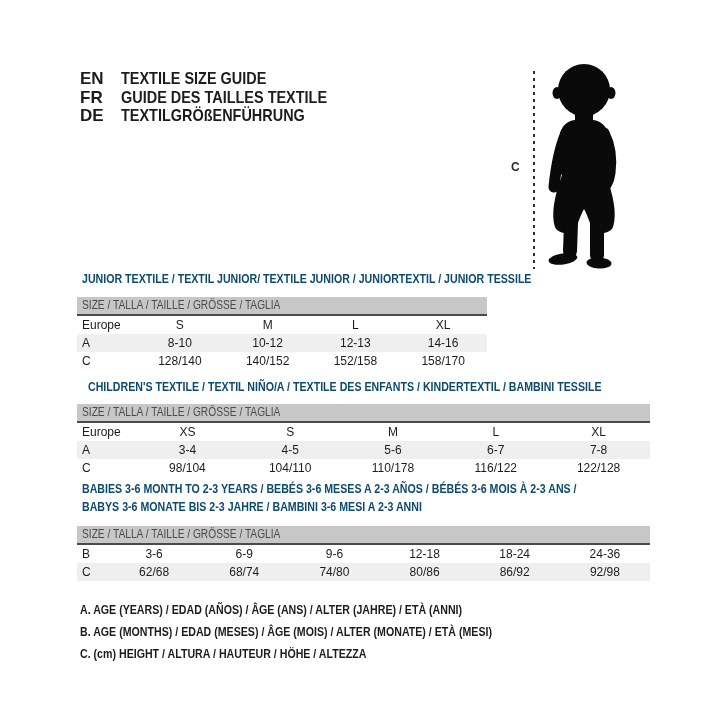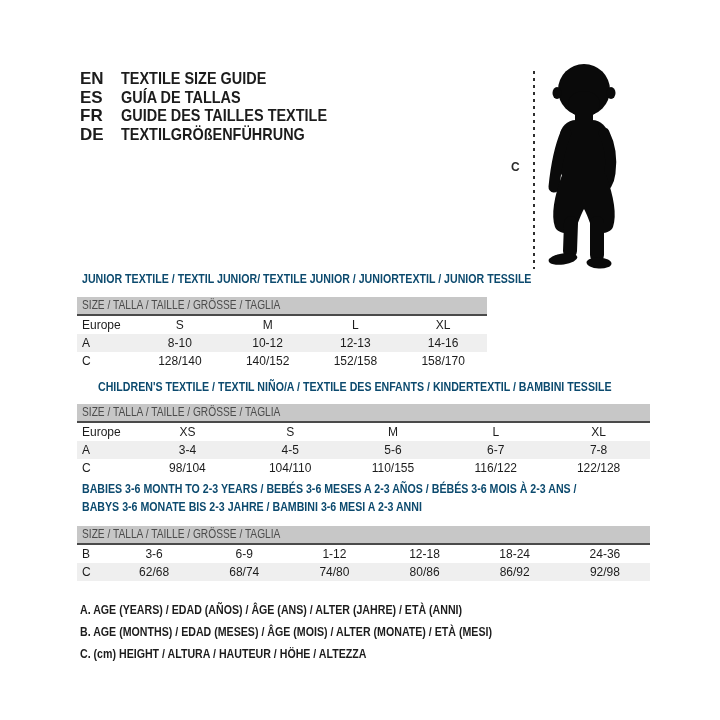--- a/index.html
+++ b/index.html
@@ -41,40 +41,36 @@
   table{border-collapse:collapse;width:100%;table-layout:fixed;font-size:12px;color:#1c1c1c;}
   td{height:18px;padding:0;text-align:center;white-space:nowrap;overflow:hidden;}
   td.rowlabel{text-align:left;padding-left:5px;}
   tbody tr:nth-child(even){background:var(--alt-row,#efefef);}
   .t1{left:77px;top:297px;width:410px;}
   .t2{left:77px;top:404px;width:573px;}
   .t3{left:77px;top:526px;width:573px;}
   .t1 col.lab,.t2 col.lab{width:59px;}
   .t3 col.lab{width:32px;}
   #t1-title{left:82px;top:271px;}
-  #t2-title{left:98px;top:379px;}
+  #t2-title{left:88px;top:379px;}
   #t3-title{left:82px;top:481px;}
 
   
   .legend{left:80px;top:599px;}
   .legend-row{font-weight:700;font-size:12.5px;line-height:22px;}
 </style>
 </head>
 <body>
 
 <div class="canvas">
 
   <div class="abs languages">
     <div class="lang-row">
       <span class="lang-code">EN</span>
       <span class="cond">TEXTILE SIZE GUIDE</span>
-    </div>
-    <div class="lang-row">
-      <span class="lang-code">ES</span>
-      <span class="cond">GUÍA DE TALLAS</span>
     </div>
     <div class="lang-row">
       <span class="lang-code">FR</span>
       <span class="cond">GUIDE DES TAILLES TEXTILE</span>
     </div>
     <div class="lang-row">
       <span class="lang-code">DE</span>
       <span class="cond">TEXTILGRÖßENFÜHRUNG</span>
     </div>
   </div>
@@ -169,21 +165,21 @@
           <td>3-4</td>
           <td>4-5</td>
           <td>5-6</td>
           <td>6-7</td>
           <td>7-8</td>
         </tr>
         <tr>
           <td class="rowlabel">C</td>
           <td>98/104</td>
           <td>104/110</td>
-          <td>110/155</td>
+          <td>110/178</td>
           <td>116/122</td>
           <td>122/128</td>
         </tr>
       </tbody>
     </table>
   </div>
 
   <div id="t3-title" class="abs sec-title">
     <div><span class="cond">BABIES 3-6 MONTH TO 2-3 YEARS / BEBÉS 3-6 MESES A 2-3 AÑOS / BÉBÉS 3-6 MOIS À 2-3 ANS /</span></div>
     <div><span class="cond">BABYS 3-6 MONATE BIS 2-3 JAHRE / BAMBINI 3-6 MESI A 2-3 ANNI</span></div>
@@ -200,21 +196,21 @@
           <col>
           <col>
           <col>
           <col>
         </colgroup>
       <tbody>
         <tr>
           <td class="rowlabel">B</td>
           <td>3-6</td>
           <td>6-9</td>
-          <td>1-12</td>
+          <td>9-6</td>
           <td>12-18</td>
           <td>18-24</td>
           <td>24-36</td>
         </tr>
         <tr>
           <td class="rowlabel">C</td>
           <td>62/68</td>
           <td>68/74</td>
           <td>74/80</td>
           <td>80/86</td>

